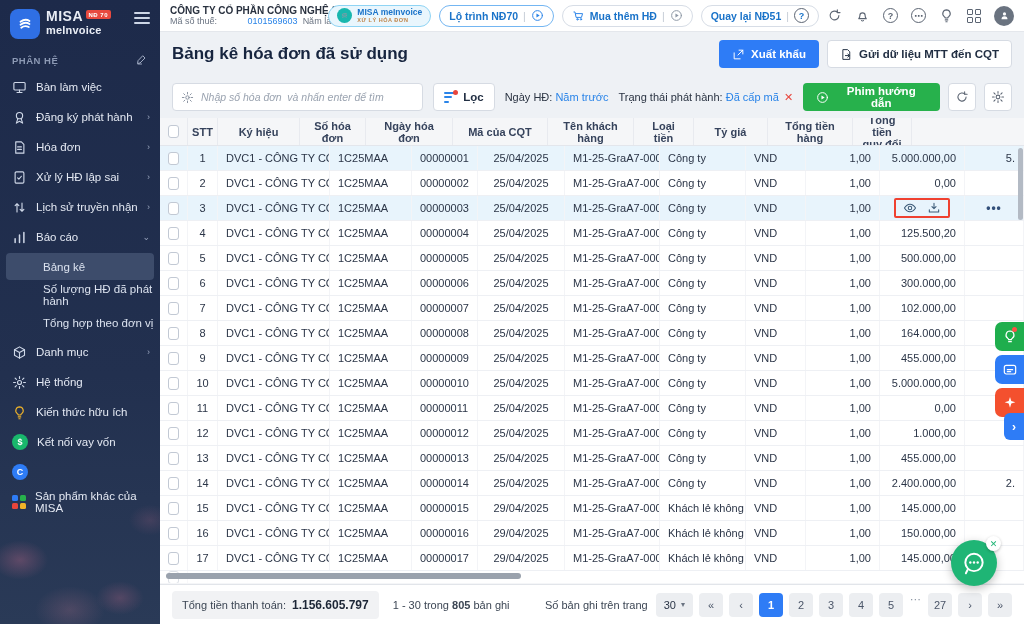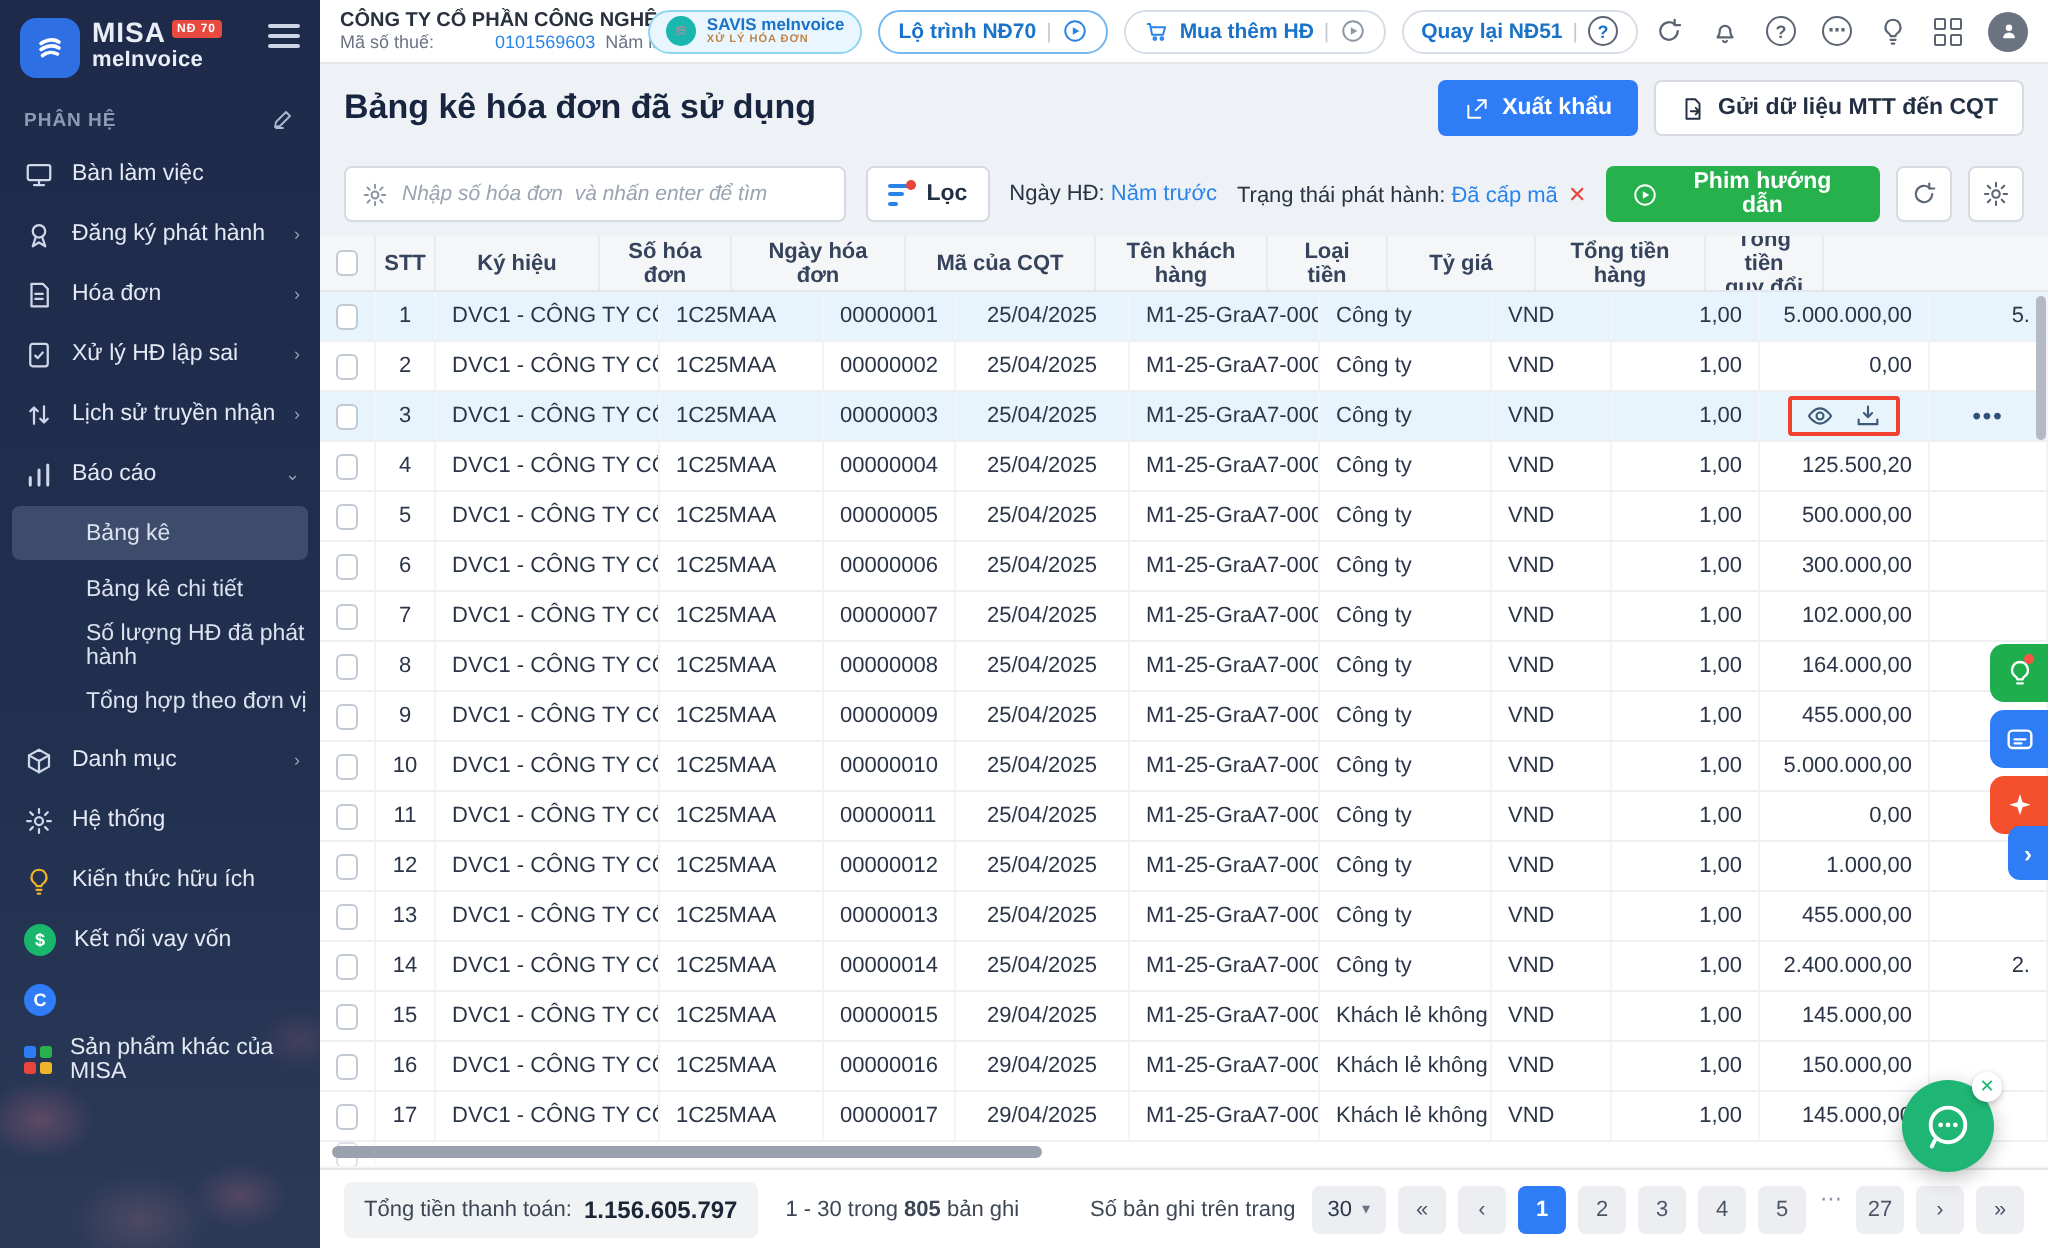--- a/index.html
+++ b/index.html
@@ -220,21 +220,20 @@
       <div class="nav-item">
         <span class="ic" style="width:15px;height:15px;">
           <svg viewBox="0 0 24 24" fill="none" stroke="currentColor" stroke-width="1.8" stroke-linecap="round" stroke-linejoin="round">
             <path d="M5 20V14M12 20V8M19 20V4" stroke-width="2.4"></path>
           </svg>
         </span>
         <span>Báo cáo</span>
         <span class="nav-chevron">⌄</span>
       </div>
       <div class="nav-sub active">Bảng kê</div>
-      <div class="nav-sub">Bảng kê chi tiết</div>
       <div class="nav-sub">Số lượng HĐ đã phát hành</div>
       <div class="nav-sub">Tổng hợp theo đơn vị</div>
       <div class="nav-item">
         <span class="ic" style="width:15px;height:15px;">
           <svg viewBox="0 0 24 24" fill="none" stroke="currentColor" stroke-width="1.8" stroke-linecap="round" stroke-linejoin="round">
             <path d="M12 3l8 4.5v9L12 21l-8-4.5v-9z"></path>
             <path d="M12 12L4 7.5M12 12l8-4.5M12 12v9"></path>
           </svg>
         </span>
         <span>Danh mục</span>
@@ -289,21 +288,21 @@
     </div>
     <div class="pill pill-product">
       <span class="plogo">
           <span class="ic">
             <svg viewBox="0 0 24 24" fill="none" stroke="currentColor" stroke-width="1.8" stroke-linecap="round" stroke-linejoin="round">
               <path d="M6 9c4-3 9-3 12-1M6 13c4-3 9-3 12-1M7 17c3-2.5 7-2.5 10-1" stroke-width="2.4"></path>
             </svg>
           </span>
         </span>
       <span class="ptxt">
-        <div class="pt1">SAVIS meInvoice</div>
+        <div class="pt1">MISA meInvoice</div>
         <div class="pt2">XỬ LÝ HÓA ĐƠN</div>
       </span>
     </div>
     <div class="pill pill-blue">
       <span>Lộ trình NĐ70</span>
         <span class="sep">|</span>
       <span class="ic blue">
           <svg viewBox="0 0 24 24" fill="none" stroke="currentColor" stroke-width="1.8" stroke-linecap="round" stroke-linejoin="round">
             <circle cx="12" cy="12" r="9"></circle>
             <path d="M10 8.5L16 12l-6 3.5z" fill="currentColor" stroke="none"></path>

